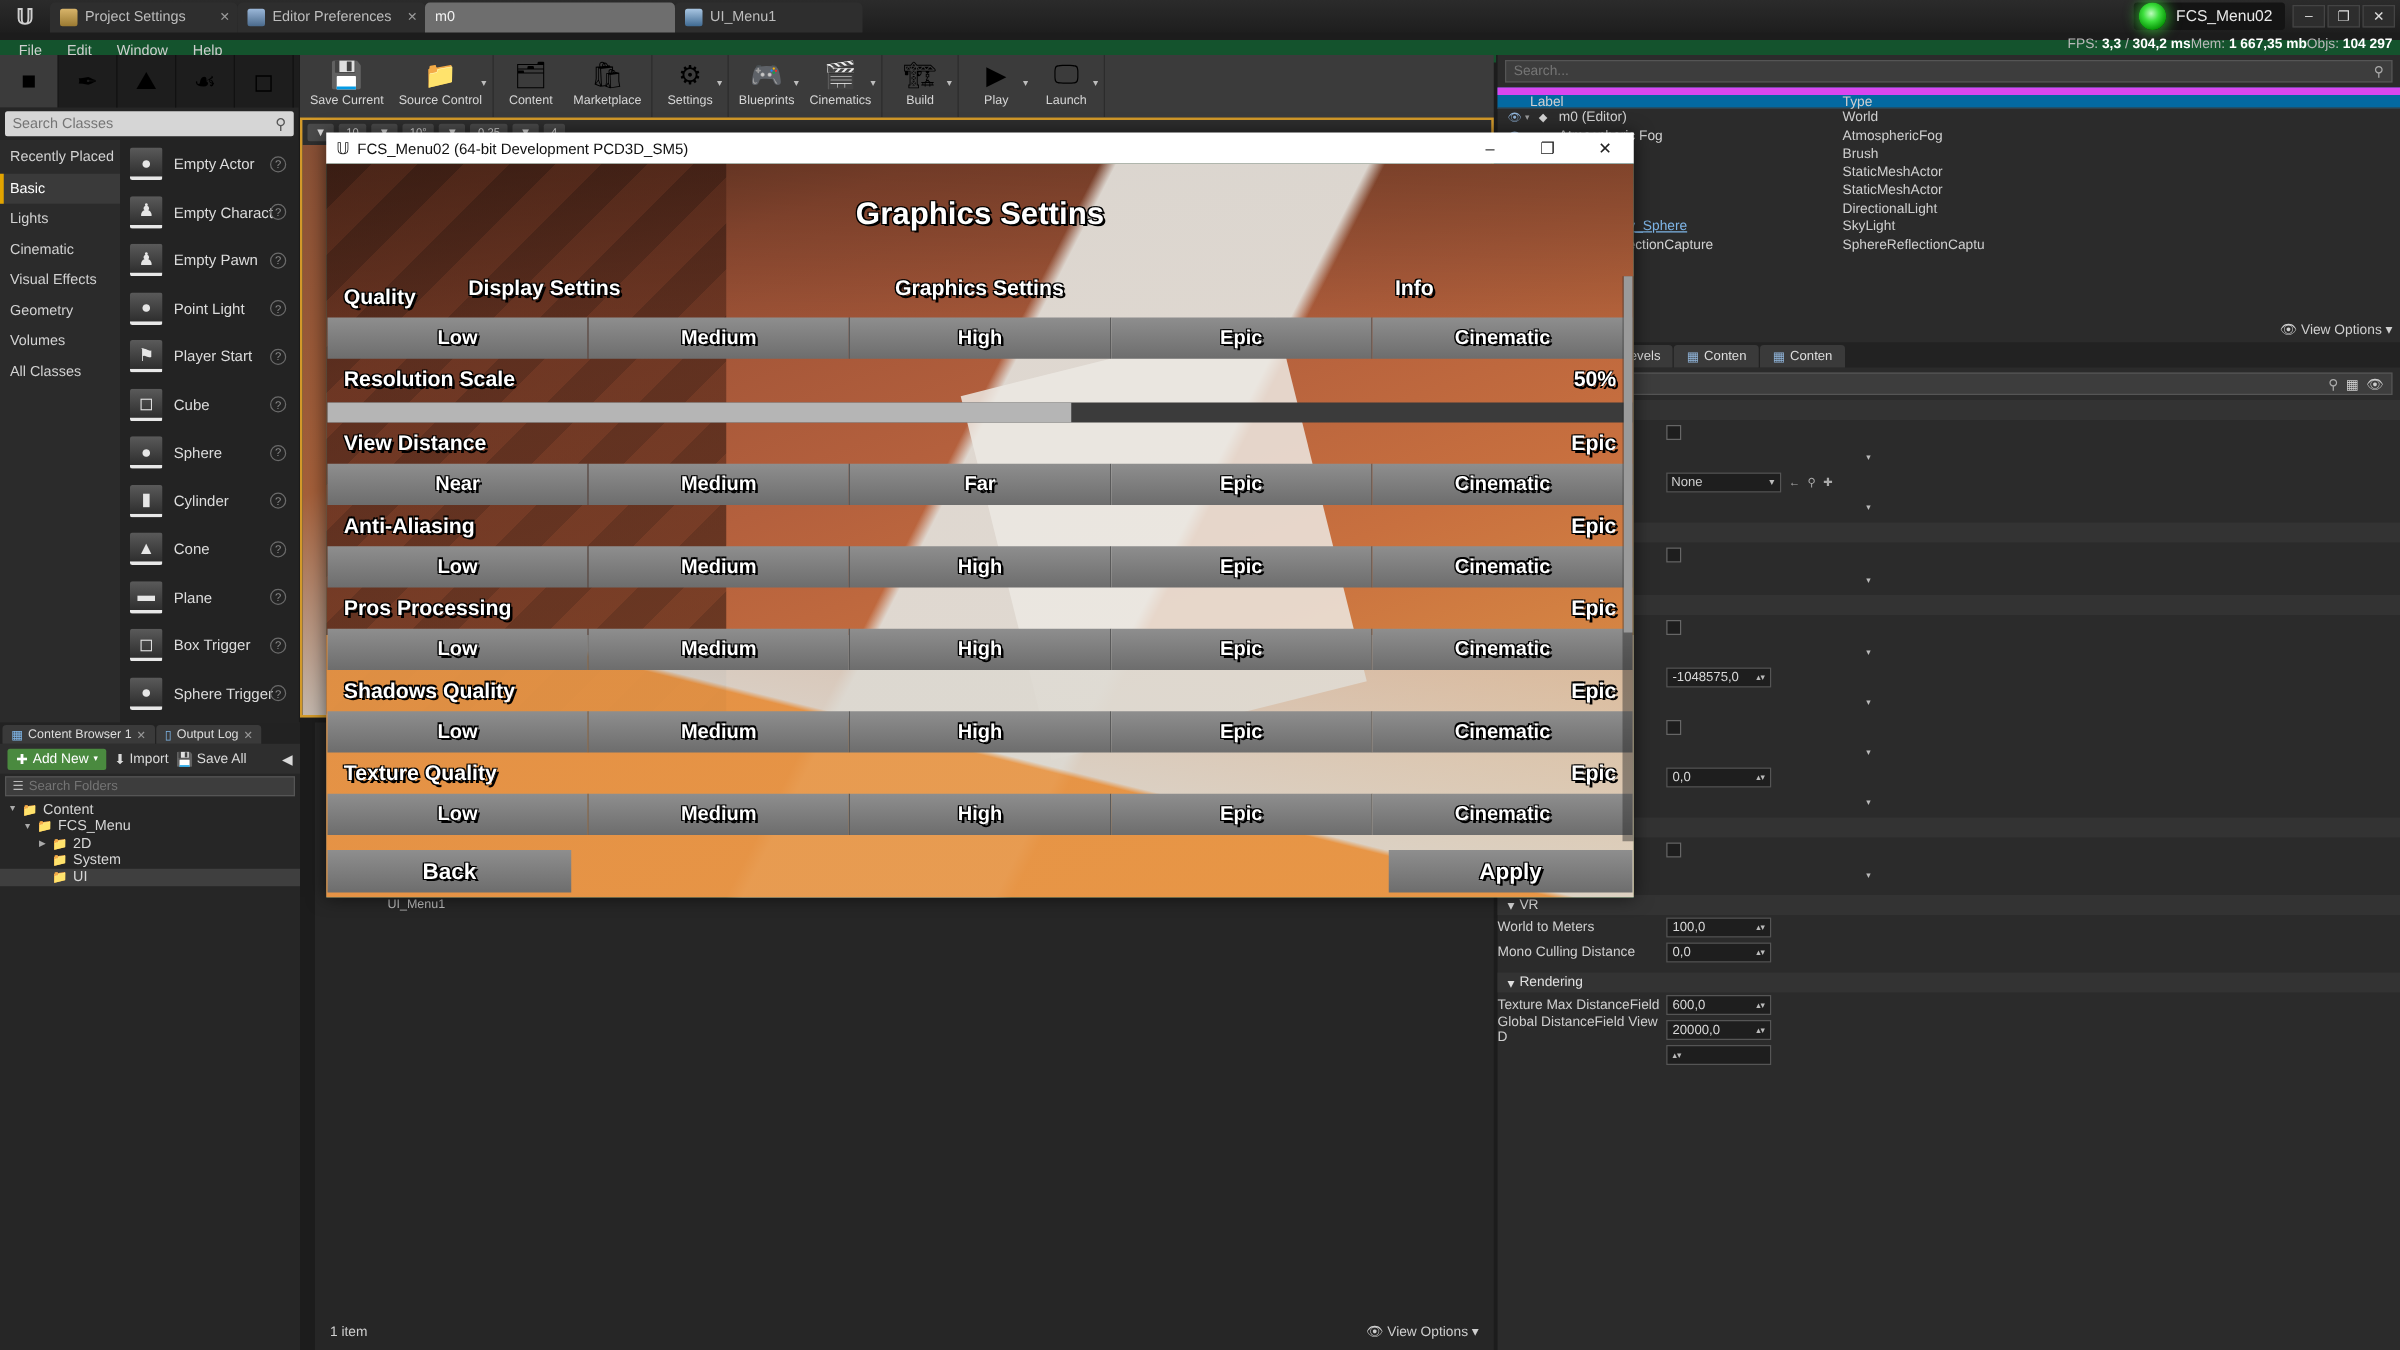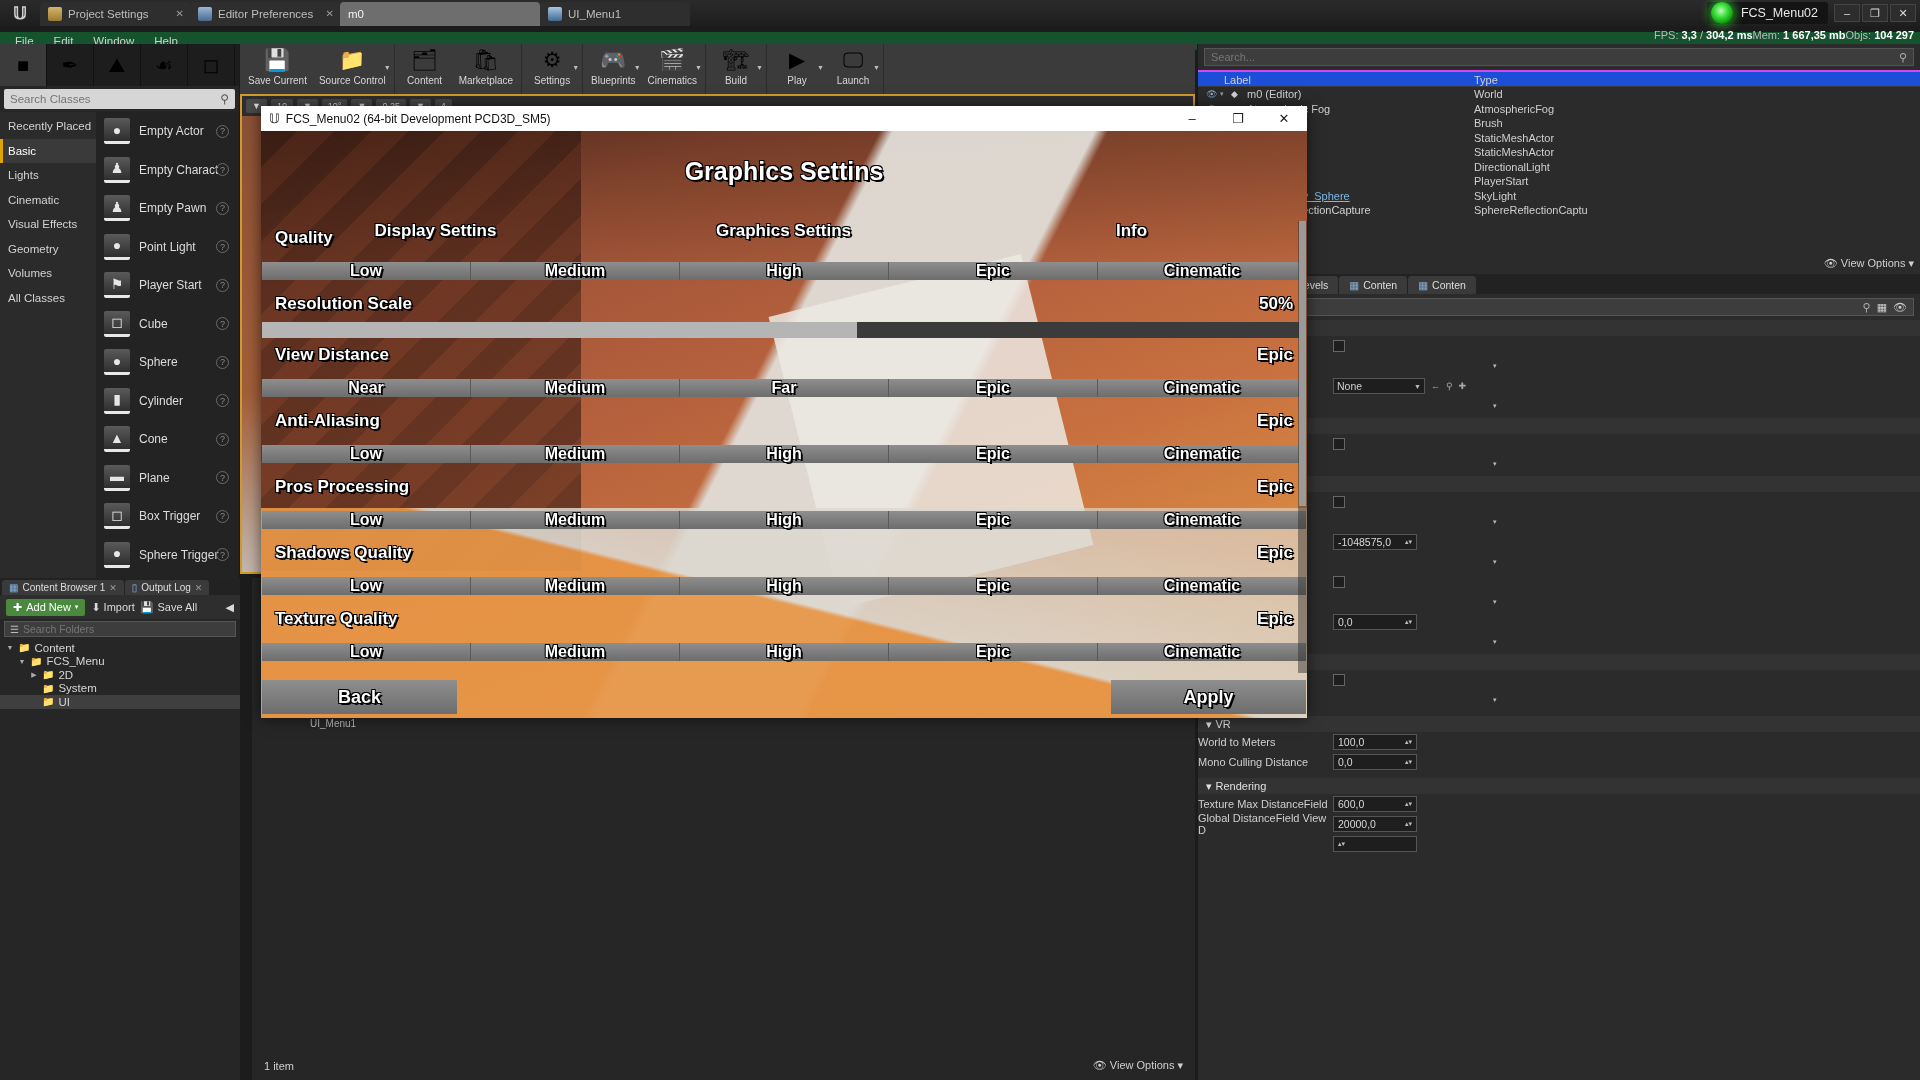--- a/index.html
+++ b/index.html
@@ -93,22 +93,22 @@
   .vpscene { position:absolute; left:0; right:0; top:20px; bottom:0;
     background:linear-gradient(160deg,#8a5136 0%,#a45f3a 35%,#c8c3bc 60%,#d59a55 100%); }
 
   
   .outliner { position:absolute; left:1197px; top:44px; width:723px; height:230px;
     background:#2b2b2b; border-left:1px solid #1a1a1a; }
   .ol-search { margin:4px 6px; height:18px; background:#3d3d3d; border:1px solid #555;
     display:flex; align-items:center; padding:0 6px; }
   .ol-search input { border:0; background:transparent; outline:none; flex:1;
     font-size:11px; color:#cfcfcf; font-family:"Liberation Sans", sans-serif; }
-  .ol-head { height:17px; background:#1d4ed8; display:flex; align-items:flex-end;
-    font-size:11px; color:#cfcfcf; border-top:2px solid #d946ef; border-bottom:1px solid #3a3a3a; }
+  .ol-head { height:17px; background:#0369a1; display:flex; align-items:flex-start;
+    font-size:11px; color:#cfcfcf; border-top:6px solid #d946ef; border-bottom:1px solid #3a3a3a; }
   .ol-head .c1 { width:270px; padding-left:26px; }
   .ol-head .c2 { flex:1; padding-left:6px; }
   .ol-row { height:14.5px; display:flex; align-items:center; font-size:11px; color:#d2d2d2; }
   .ol-row .c1 { width:270px; display:flex; align-items:center; gap:4px; padding-left:8px; }
   .ol-row .c2 { flex:1; padding-left:6px; color:#cfcfcf; }
   .ol-row .eye { font-size:9px; color:#8fb3d8; width:10px; }
   .ol-row .arr { font-size:7px; color:#9a9a9a; width:7px; }
   .ol-row .ic { font-size:9px; width:12px; }
   .ol-row.link .c1 { color:#7fb6e8; text-decoration:underline; }
   .ol-viewopt { position:absolute; right:6px; bottom:4px; font-size:11px; color:#cfcfcf; }
@@ -195,21 +195,21 @@
     background:linear-gradient(180deg,#c3c3c3,#a5a5a5); border-right:1px solid #8b8b8b;margin-top:44px; }
   .gw-tab.active { background:#3b3b3b; }
 
   .gw-scroll { position:absolute; left:0; right:0; top:90px; bottom:45px; overflow:hidden; }
   .gw-section { position:relative; }
   .sec-title { height:33px; display:flex; align-items:center; justify-content:space-between;
     padding:0 14px; font-size:17px; font-weight:bold; color:#fff;
     text-shadow:2px 2px 0 #000,-1px -1px 0 #000,1px -1px 0 #000,-1px 1px 0 #000; }
   .sec-val { font-size:17px; font-weight:bold; color:#fff;
     text-shadow:2px 2px 0 #000,-1px -1px 0 #000,1px -1px 0 #000,-1px 1px 0 #000; }
-  .opt-row { display:flex; height:33px; margin:0 1px;align-items:center; }
+  .opt-row { display:flex; height:33px; margin:0 1px; }
   .opt { flex:1; display:flex; align-items:center; justify-content:center;
     font-size:16px; font-weight:bold; color:#fff;
     text-shadow:2px 2px 0 #000,-1px -1px 0 #000,1px -1px 0 #000,-1px 1px 0 #000;
     background:linear-gradient(180deg,#8e8e8e,#6d6d6d); border-right:1px solid #5a5a5a; }
   .opt:last-child { border-right:0; }
   .slider { height:16px; margin:2px 1px 0; background:#3b3b3b; position:relative; }
   .slider .fill { position:absolute; left:0; top:0; bottom:0; background:#b5b5b5; }
 
   .gw-footer { position:absolute; left:1px; right:1px; bottom:4px; height:34px; display:flex; gap:2px; }
   .gw-fbtn { width:195px; display:flex; align-items:center; justify-content:center;
@@ -523,29 +523,20 @@
         </div>
         <div class="ol-row">
           <span class="c1">
             <span class="eye">👁</span>
             <span class="arr"></span>
             <span class="ic">◆</span>
             <span></span>
           </span>
           <span class="c2">DirectionalLight</span>
         </div>
-        <div class="ol-row">
-          <span class="c1">
-            <span class="eye">👁</span>
-            <span class="arr"></span>
-            <span class="ic">◆</span>
-            <span></span>
-          </span>
-          <span class="c2">PlayerStart</span>
-        </div>
         <div class="ol-row link">
           <span class="c1">
             <span class="eye">👁</span>
             <span class="arr"></span>
             <span class="ic">◆</span>
             <span>Edit BP_Sky_Sphere</span>
           </span>
           <span class="c2">SkyLight</span>
         </div>
         <div class="ol-row">

